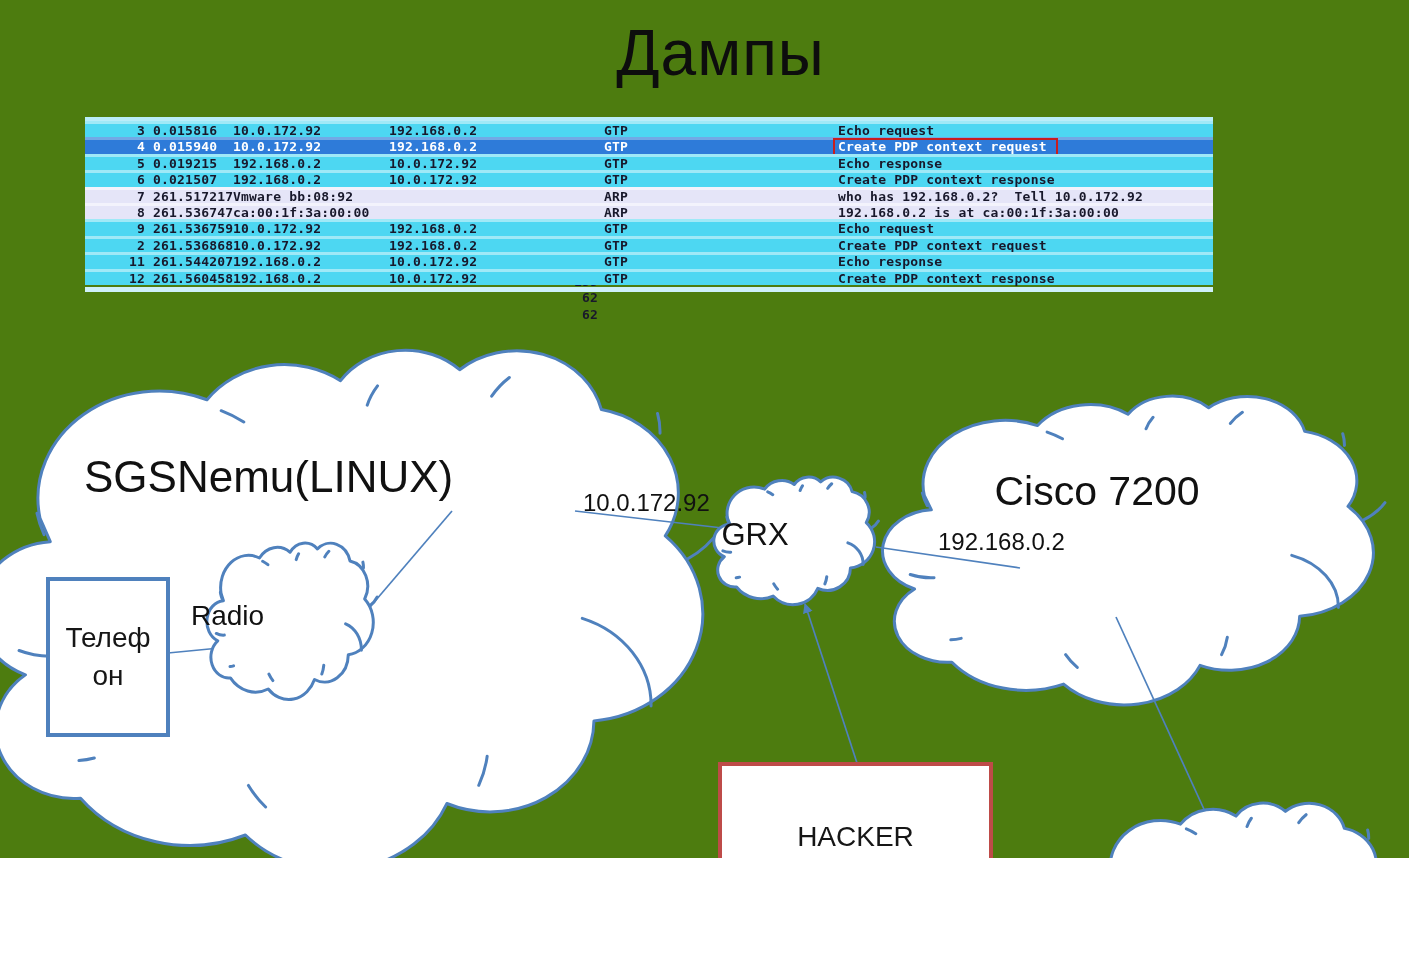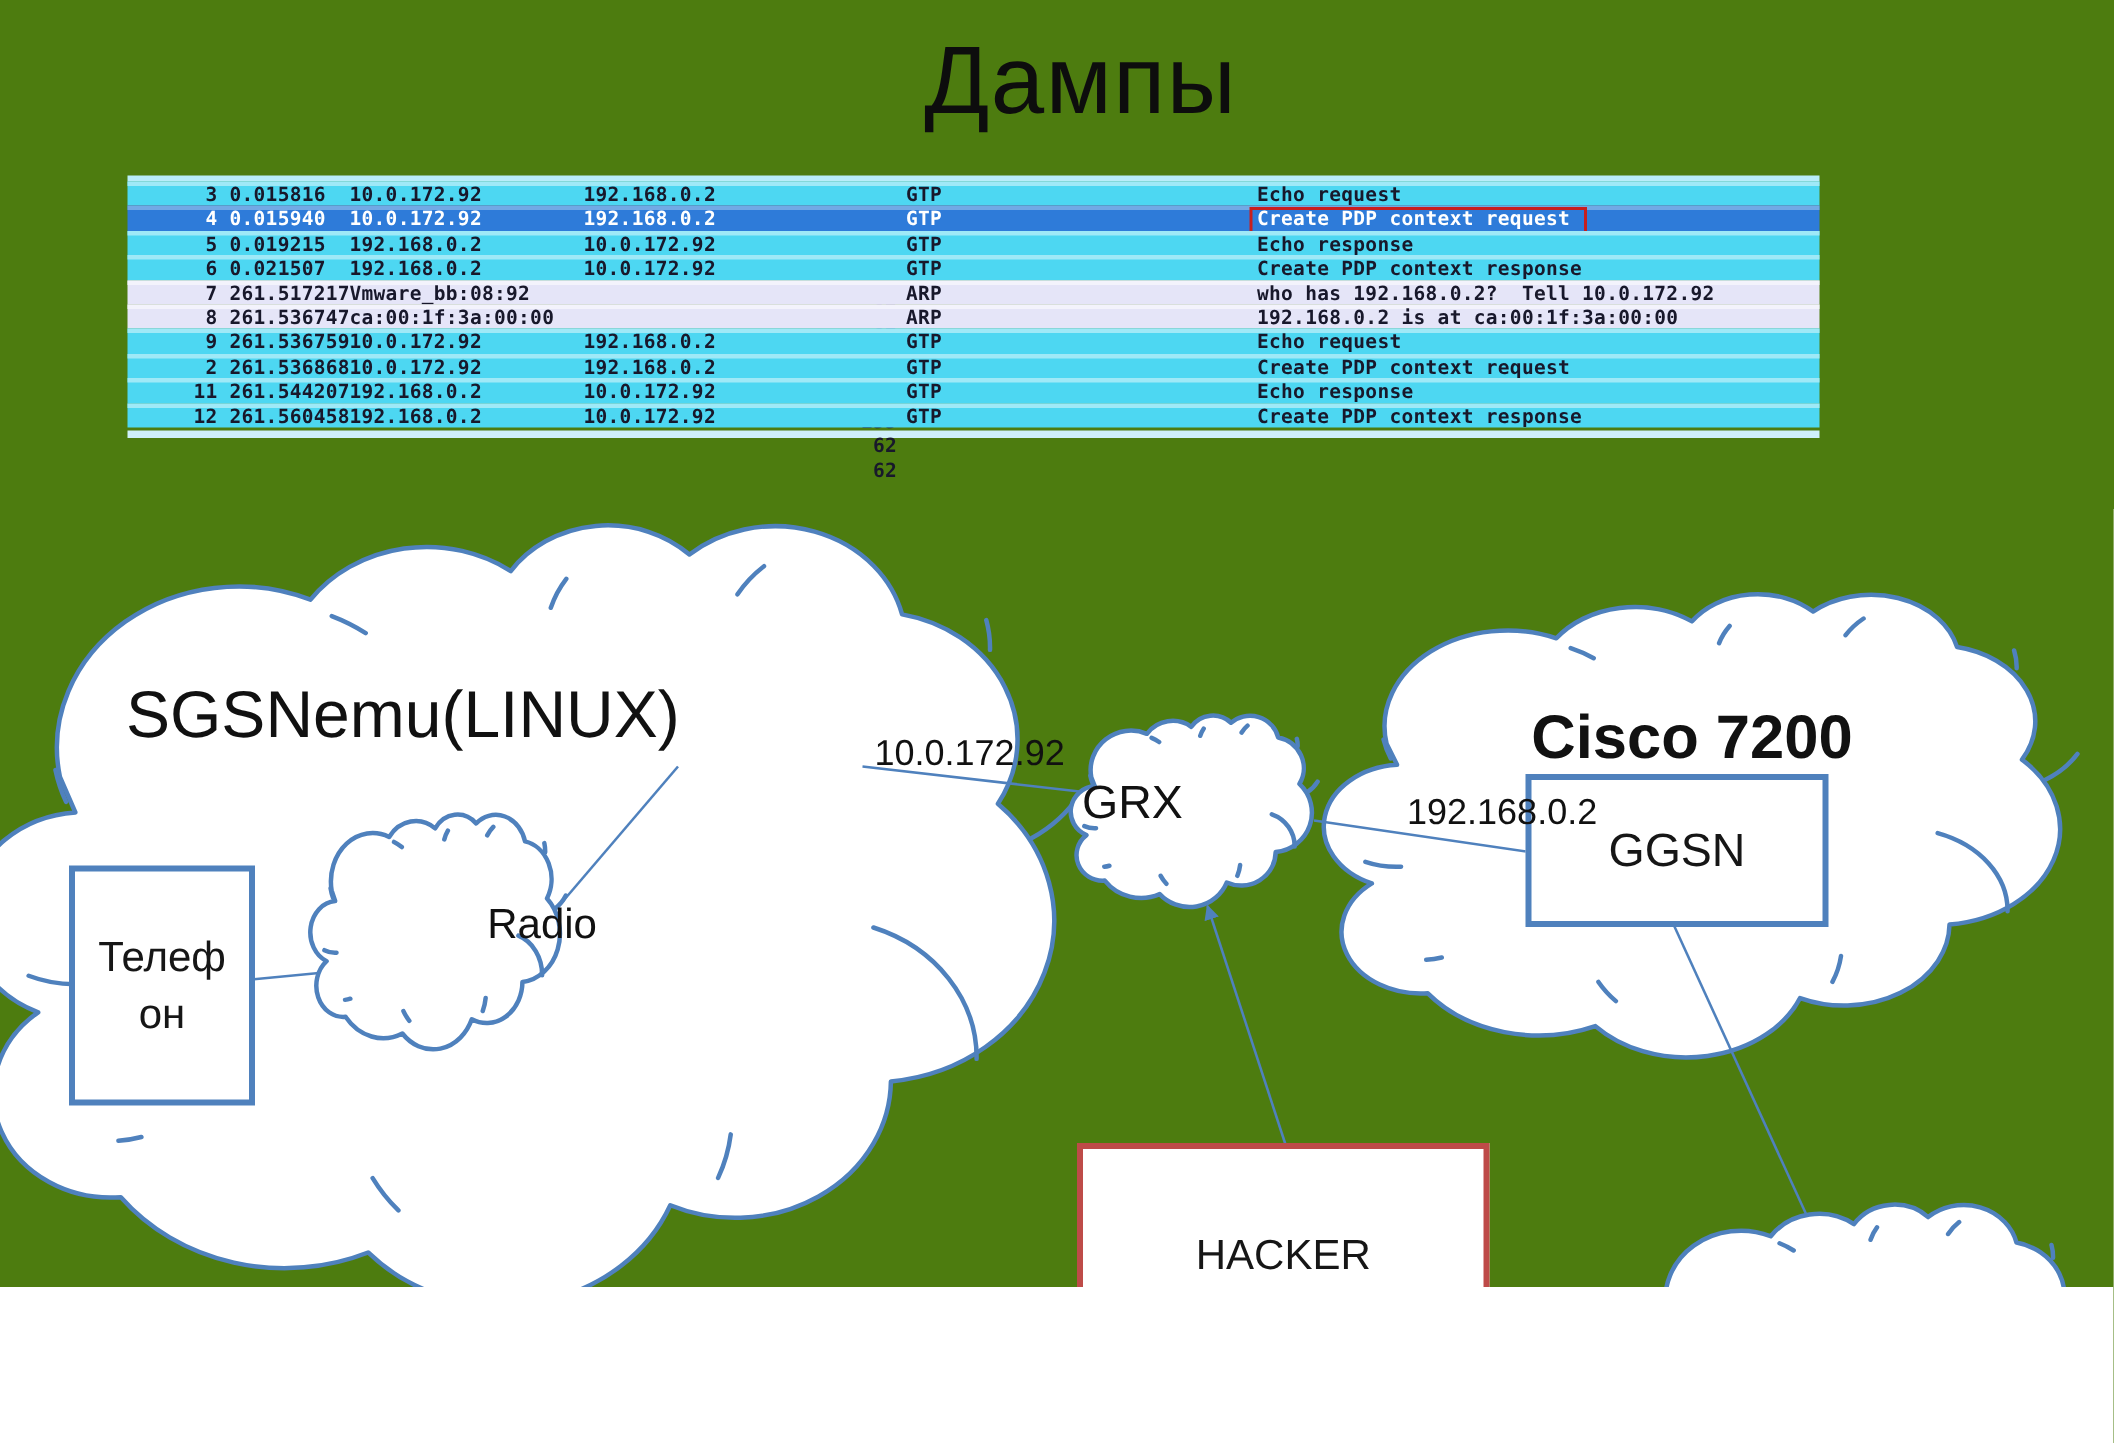--- a/index.html
+++ b/index.html
@@ -44,23 +44,23 @@
             justify-content:center;text-align:center;color:#161616;}
   #box-phone{left:46px;top:577px;width:124px;height:160px;font-size:28px;line-height:1.35;}
   #box-phone .wrap{width:92px;word-break:break-all;}
   #box-sgsn{left:448px;top:448px;width:129px;height:115px;font-size:31px;}
   #box-ggsn{left:1017px;top:516px;width:202px;height:102px;font-size:31px;}
   #box-hacker{left:718px;top:762px;width:275px;height:149px;
               border-color:var(--accent-red);font-size:28px;}
 
   .free-label{position:absolute;z-index:2;color:#111;white-space:nowrap;}
   #lbl-sgsnemu{left:84px;top:452px;font-size:44px;}
-  #lbl-radio{left:220px;top:600px;width:178px;text-align:right;font-size:28px;}
+  #lbl-radio{left:191px;top:600px;width:178px;text-align:left;font-size:28px;}
   #lbl-grx{left:670px;top:517px;width:170px;text-align:center;font-size:31px;}
-  #lbl-cisco{left:908px;top:468px;width:440px;text-align:center;font-size:41px;font-weight:bold;}
+  #lbl-cisco{left:877px;top:468px;width:440px;text-align:center;font-size:41px;}
   #lbl-internet{left:1082px;top:872px;width:240px;text-align:center;font-size:30px;}
   #lbl-ip-sgsn{left:583px;top:489px;font-size:24px;}
   #lbl-ip-ggsn{left:938px;top:528px;font-size:24px;}
 </style>
 </head>
 <body>
 
 <div id="stage">
 
   <div id="slide-title">Дампы</div>
@@ -198,23 +198,20 @@
         <path d="M3900 14370A6753 9190 0 0 1 13211 4256A5333 7267 0 0 1 20653 2626A4365 5945 0 0 1 27292 1685A4857 6595 0 0 1 35195 5096A5333 7273 0 0 1 38755 15900A6775 9220 0 0 1 34779 31731A5785 7867 0 0 1 26581 38795A6752 9215 0 0 1 15353 41487A7720 10543 0 0 1 6163 38335A4360 5918 0 0 1 3091 27789A4345 5945 0 0 1 4474 16395Z" transform="translate(1082 803) scale(0.007454 0.004977)" class="cloud-body" vector-effect="non-scaling-stroke"></path>
         <path d="M4693 26177A4345 5945 0 0 1 2736 25707M6928 34899A4360 5918 0 0 1 6073 35117M16478 39090A6752 9215 0 0 1 15521 37247M28827 34751A6752 9215 0 0 1 28358 37235M34129 22954A5785 7867 0 0 1 37963 30446M41798 15354A5333 7273 0 0 1 40015 17855M38324 5426A4857 6595 0 0 1 38462 7121M29078 3952A4857 6595 0 0 1 30064 2352M22141 4720A4365 5945 0 0 1 22716 3068M14000 5192A6753 9190 0 0 1 15262 6162M4127 15789A6753 9190 0 0 1 3733 13968" transform="translate(1082 803) scale(0.007454 0.004977)" class="cloud-inner" vector-effect="non-scaling-stroke"></path>
       </g>
 
     <line class="conn" x1="857" y1="763" x2="805" y2="604" marker-end="url(#arrow)"></line>
   </svg>
 
   <div class="node-box" id="box-phone">
     <div class="wrap">Телефон</div>
   </div>
-  <div class="node-box" id="box-ggsn">
-    <div>GGSN</div>
-  </div>
   <div class="node-box" id="box-hacker">
     <div>HACKER</div>
   </div>
 
   <div class="free-label" id="lbl-sgsnemu">SGSNemu(LINUX)</div>
   <div class="free-label" id="lbl-radio">Radio</div>
   <div class="free-label" id="lbl-grx">GRX</div>
   <div class="free-label" id="lbl-cisco">Cisco 7200</div>
   <div class="free-label" id="lbl-internet">SGSNemu</div>
   <div class="free-label" id="lbl-ip-sgsn">10.0.172.92</div>

